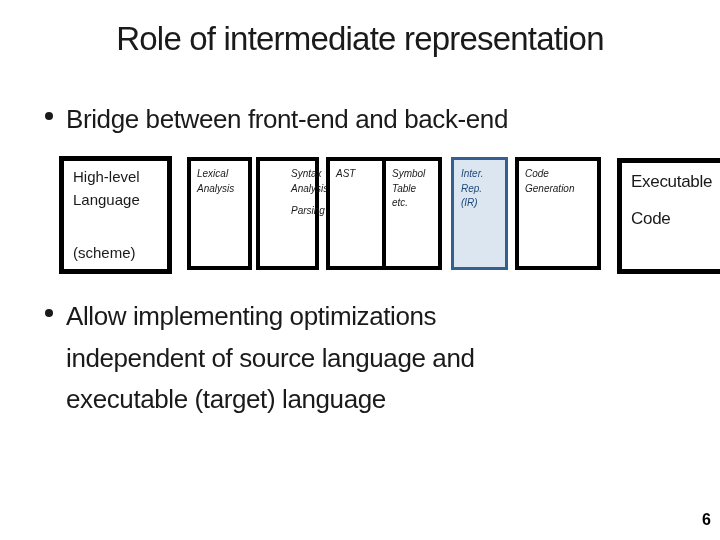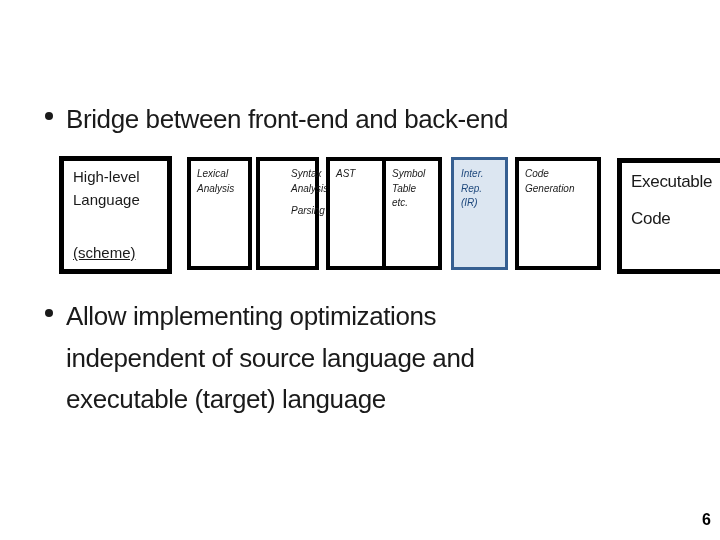--- a/index.html
+++ b/index.html
@@ -89,21 +89,21 @@
   }
   .small .p2 { margin-top: 8px; }
 
   .b1 {
     left: 12px;  top: 156px; width: 113px; height: 118px;
     border-width: 5px;
     padding: 5px 4px 0 9px;
     font-size: 15px;
     line-height: 1.5;
   }
-  .b1 .p2 { margin-top: 31px; text-decoration: underline; }
+  .b1 .p2 { margin-top: 31px; }
 
   .b2 { left: 140px; width: 65px; }
   .b3 { left: 209px; width: 63px; padding-left: 31px; }
   .b4 { left: 279px; width: 67px; }
   .b5 { left: 335px; width: 60px; }
 
   .b6 {
     left: 404px; width: 57px;
     border: 3px solid #365f91;
     background: #dce6f1;
@@ -131,20 +131,21 @@
     font-size: 16px;
     font-weight: bold;
     color: #000000;
   }
 </style>
 </head>
 <body>
 
 <div class="slide">
 
+  <div class="title">Role of intermediate representation</div>
 
   <div class="bullet bullet-1">
     <span class="dot"></span>
     <span class="btext">Bridge between front-end and back-end</span>
   </div>
 
   <div class="diagram">
 
     <div class="pbox b1">
       <span class="p1">High-level

